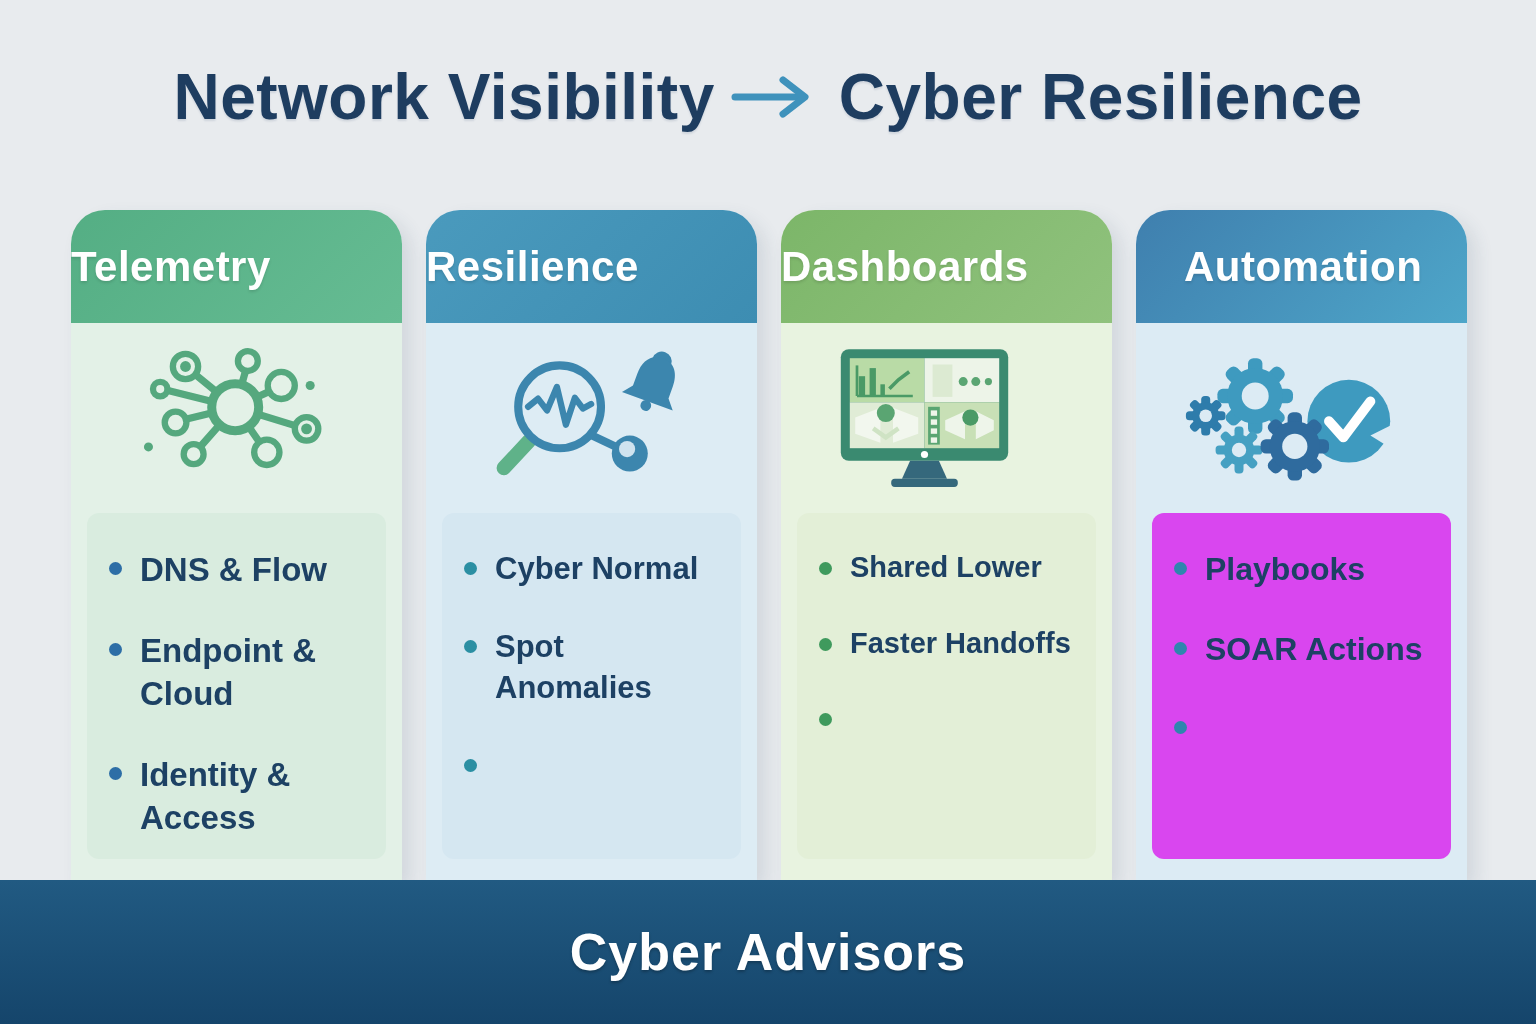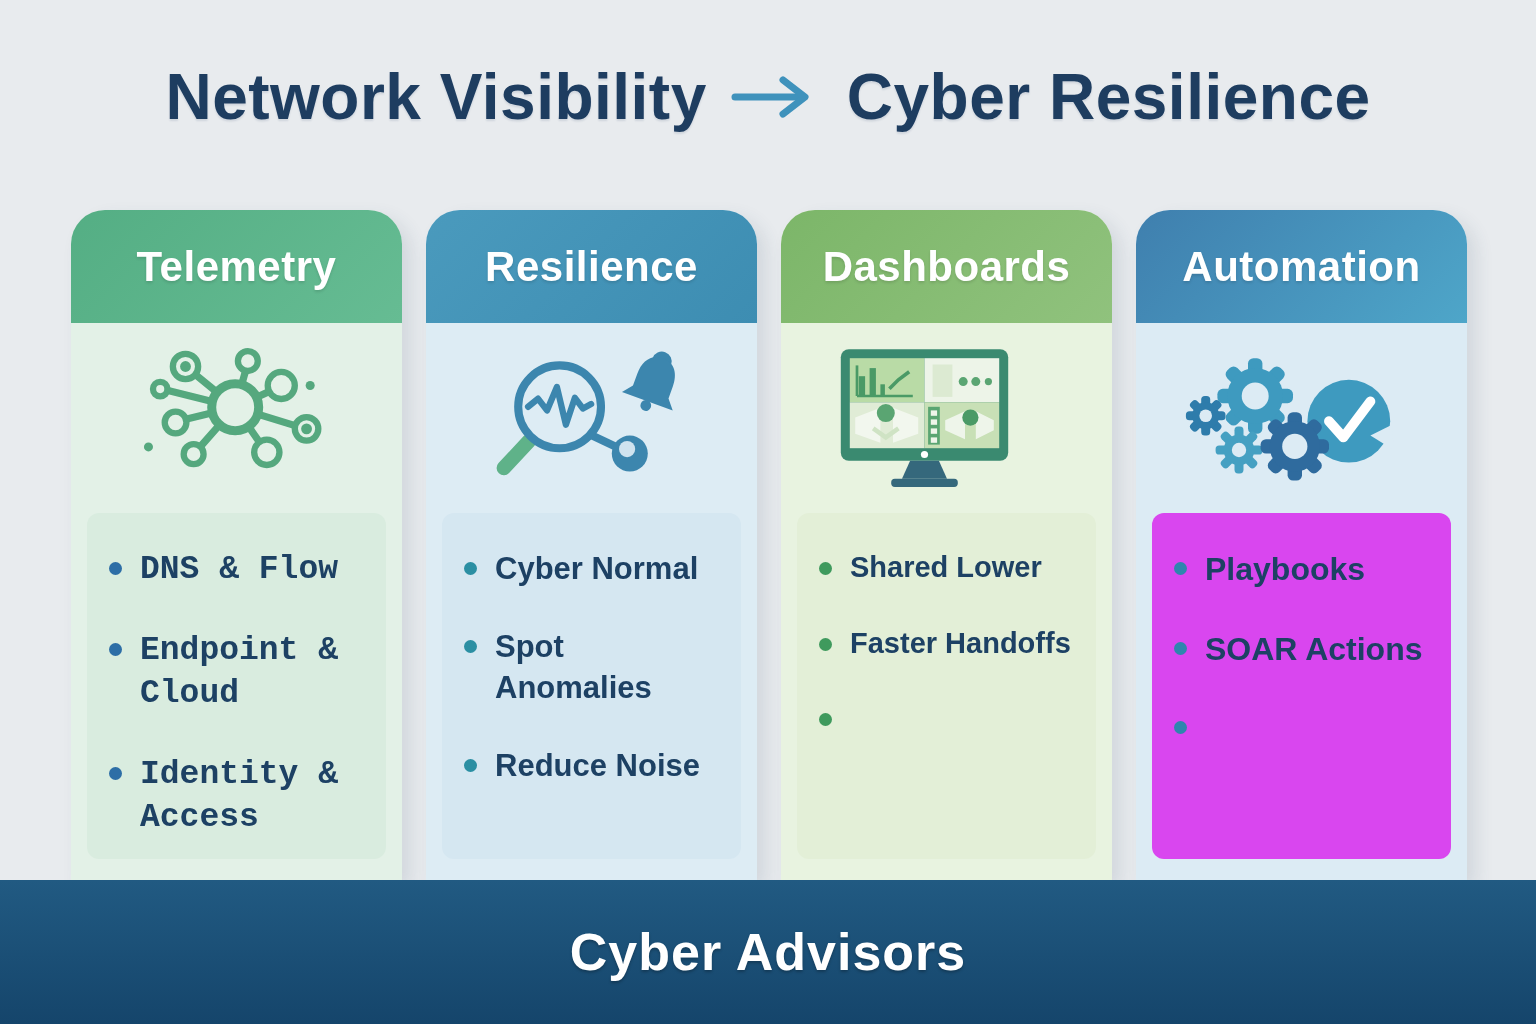--- a/index.html
+++ b/index.html
@@ -4,64 +4,64 @@
 <style>
   html,body{margin:0;padding:0;}
   .stage{
     position:relative;width:1536px;height:1024px;overflow:hidden;
     background:#e8ebee;
     font-family:"Liberation Sans",sans-serif;
   }
   
   .title-row{
     position:absolute;top:60px;left:0;right:0;
-    display:flex;justify-content:center;align-items:center;gap:18px;
+    display:flex;justify-content:center;align-items:center;gap:10px;
   }
   .title-part{
     font-size:64px;font-weight:bold;color:#1e3d60;letter-spacing:.5px;
     text-shadow:0 2px 2px rgba(30,61,96,.12);
   }
   .title-arrow{flex:none;margin:0 6px;}
   
   .columns{position:absolute;top:210px;left:71px;display:flex;gap:24px;}
   .column{
     width:331px;height:670px;border-radius:34px 34px 0 0;overflow:hidden;
     box-shadow:9px 8px 18px rgba(50,70,100,.12);
   }
-  .col-header{height:113px;display:flex;align-items:center;justify-content:center;}
+  .col-header{height:113px;display:flex;align-items:center;}
   .col-header .hdr{
     font-size:42px;font-weight:bold;color:#ffffff;letter-spacing:.5px;
     text-shadow:0 2px 3px rgba(0,0,0,.12);
   }
   .icon-area{height:190px;display:flex;align-items:center;justify-content:center;}
   .panel{
     margin:0 16px;height:346px;border-radius:12px;
     padding:36px 14px 0 22px;box-sizing:border-box;
   }
   .panel ul{list-style:none;margin:0;padding:0;}
   .panel li{display:flex;align-items:flex-start;gap:18px;margin-bottom:38px;}
   .dot{width:13px;height:13px;border-radius:50%;flex:none;margin-top:13px;}
   .item-text{font-weight:bold;color:#1d4164;line-height:1.3;}
   
   .c1 .col-header{background:linear-gradient(135deg,#54ae84,#66bc93);}
   .c1{background:#e3f1e7;}
-  .c1 .panel{background:#d9ecdf;font-family:Liberation Mono, monospace;}
+  .c1 .panel{background:#d9ecdf;}
   .c1 .dot{background:#2d6ea6;}
   .c1 .item-text{font-size:33px;}
   .c2 .col-header{background:linear-gradient(135deg,#4a9abd,#3d8db2);}
   .c2{background:#ddecf4;}
   .c2 .panel{background:#d5e7f1;}
   .c2 .dot{background:#2b8fa3;}
   .c2 .item-text{font-size:31px;}
   .c3 .col-header{background:linear-gradient(135deg,#7cb669,#90c27d);}
   .c3{background:#e8f3e0;}
   .c3 .panel{background:#e3efd7;}
   .c3 .dot{background:#3f9a5d;}
   .c3 .item-text{font-size:29px;}
-  .c4 .col-header{background:linear-gradient(135deg,#3f7fae,#4ea6c9);}
+  .c4 .col-header{background:linear-gradient(135deg,#3f7fae,#4ea6c9);padding-left:48px;}
   .c4{background:#dcebf4;}
   .c4 .panel{background:#d946ef;}
   .c4 .dot{background:#2e86ae;}
   .c4 .item-text{font-size:32px;}
   
   .footer{
     position:absolute;top:880px;left:0;width:1536px;height:144px;
     background:linear-gradient(180deg,#215a82,#15456b);
     display:flex;align-items:center;justify-content:center;
   }
@@ -163,21 +163,20 @@
           <li>
             <span class="dot"></span>
             <span class="item-text">Cyber Normal</span>
           </li>
           <li>
             <span class="dot"></span>
             <span class="item-text">Spot Anomalies</span>
           </li>
           <li>
             <span class="dot"></span>
-            <span class="item-text">Reduce Noise</span>
           </li>
         </ul>
       </div>
     </div>
 
     <div class="column c3">
       <div class="col-header">
         <span class="hdr">Dashboards</span>
       </div>
       <div class="icon-area">

